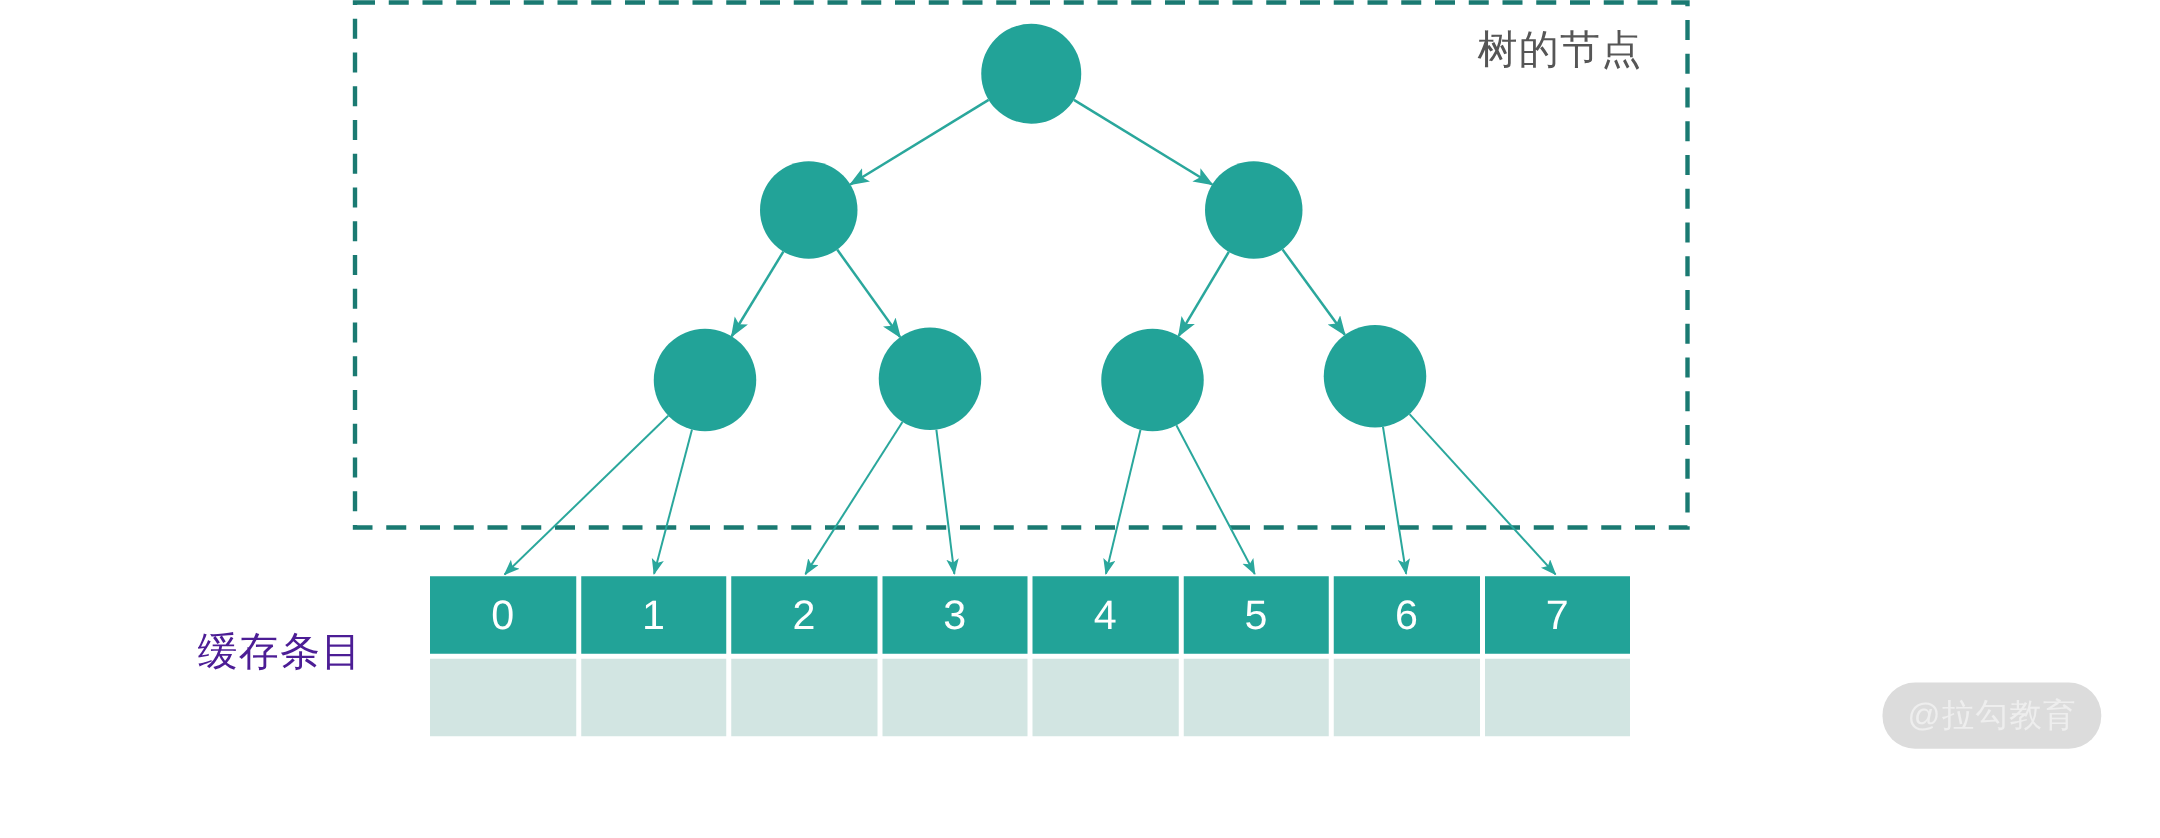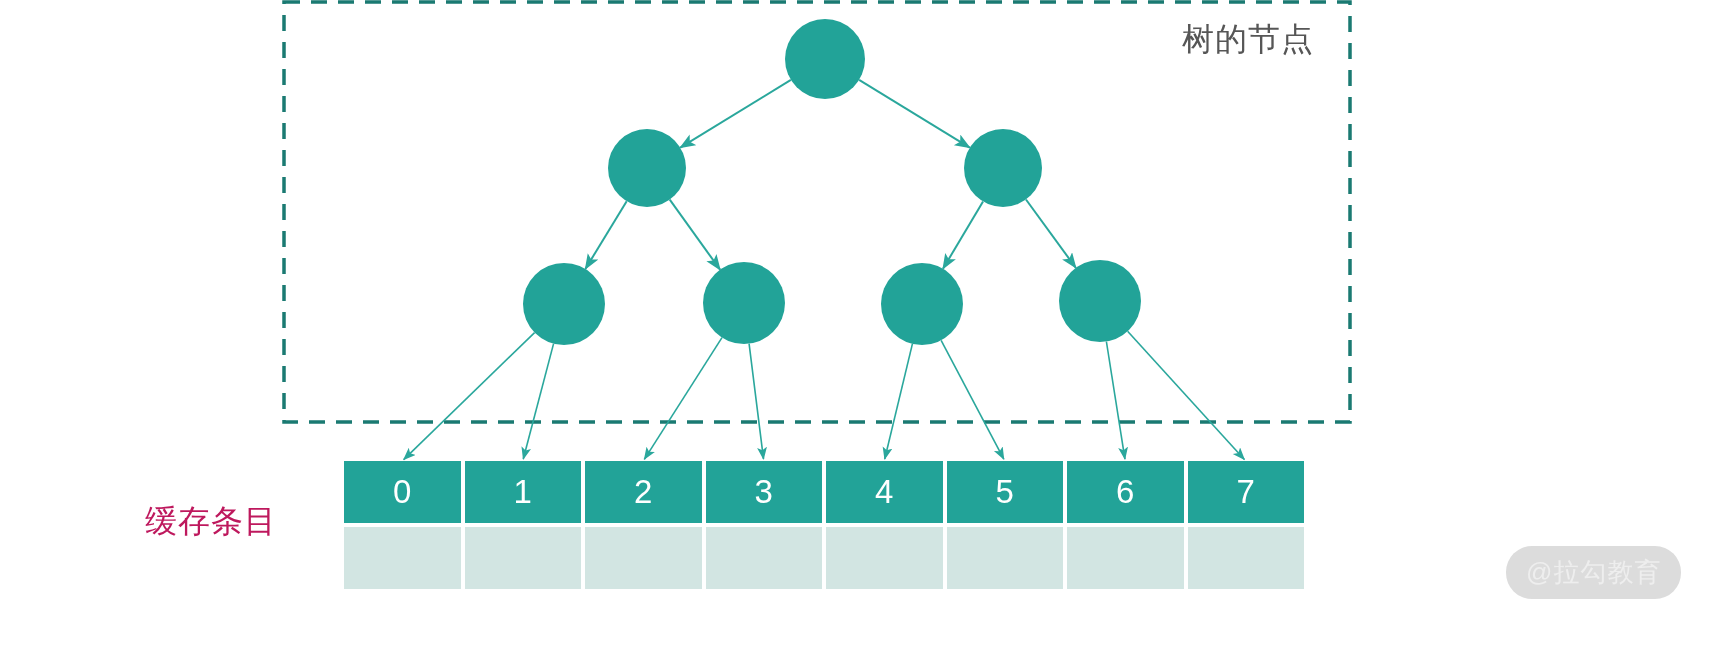--- a/index.html
+++ b/index.html
@@ -16,23 +16,23 @@
     left:1182px;top:18px;
     font-size:32px;
     color:#565656;
     letter-spacing:1px;
     white-space:nowrap;
   }
 
   
   .row-label{
     position:absolute;
-    left:145px;top:500px;
+    left:158px;top:500px;
     font-size:32px;
-    color:#be185d;
+    color:#4c1d95;
     letter-spacing:1px;
     white-space:nowrap;
   }
 
   
   .cache-table{
     position:absolute;
     left:344px;top:461px;
     display:flex;
     flex-direction:column;

